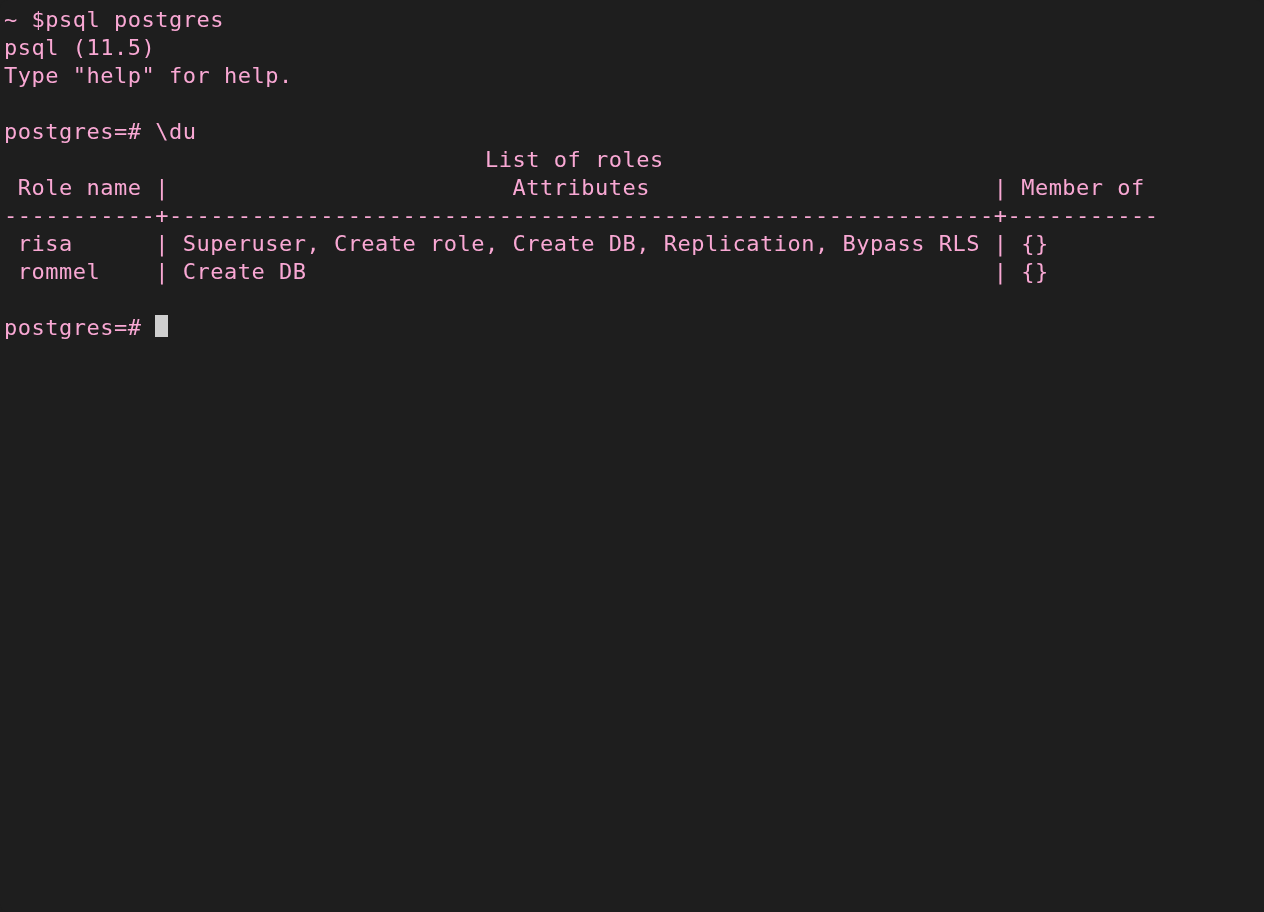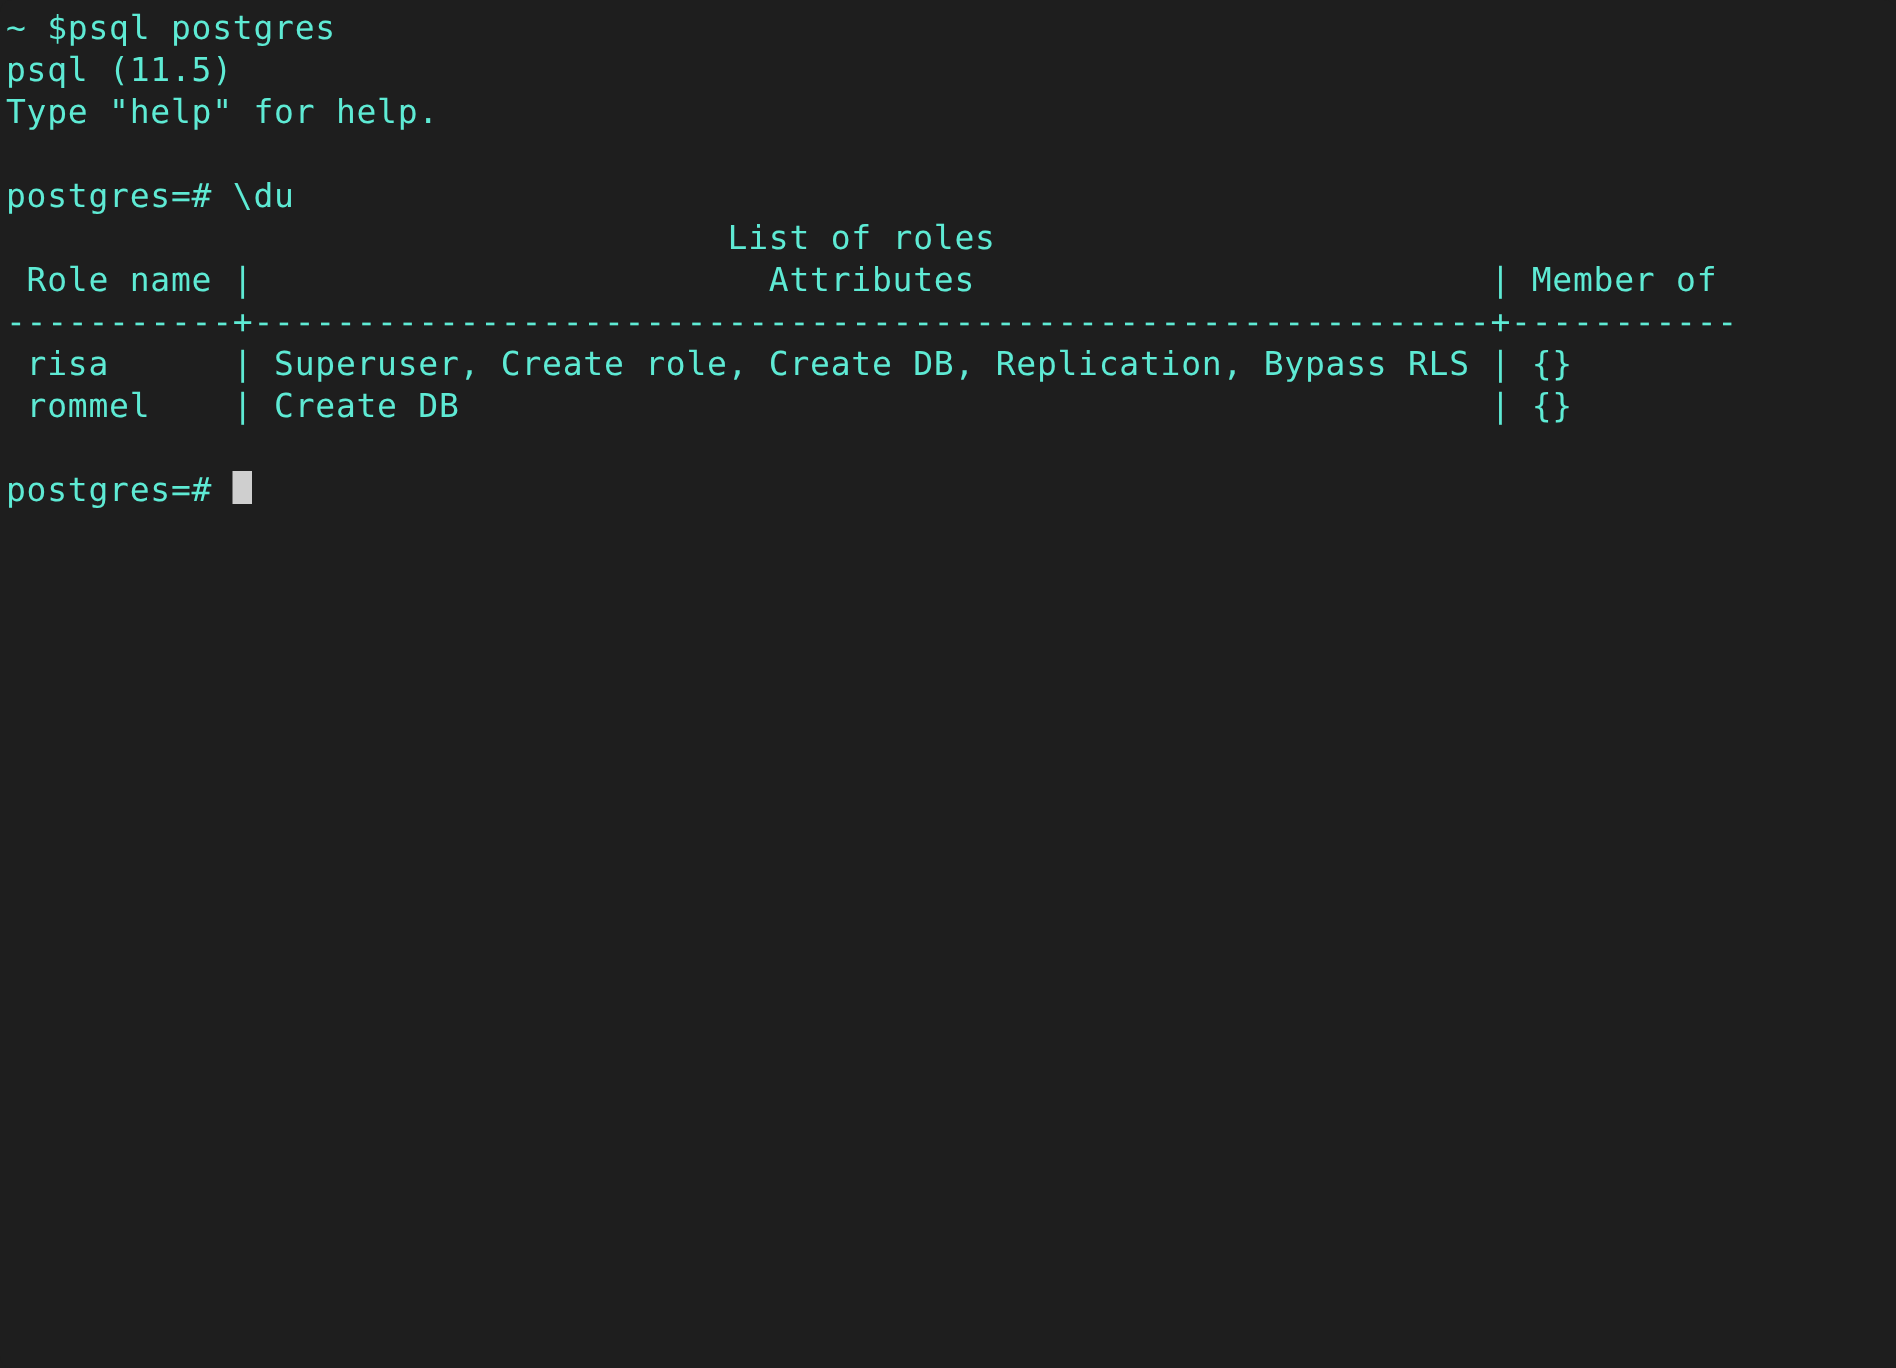--- a/index.html
+++ b/index.html
@@ -7,21 +7,21 @@
     padding: 0;
     width: 1264px;
     height: 912px;
     background: #1e1e1e;
     overflow: hidden;
   }
   .terminal {
     width: 100%;
     height: 100%;
     background: #1e1e1e;
-    color: #5eead4;
+    color: #f9a8d4;
     font-family: "Menlo", "Consolas", "DejaVu Sans Mono", monospace;
     font-size: 22px;
     line-height: 28px;
     padding: 6px 4px;
     box-sizing: border-box;
     white-space: pre;
     letter-spacing: 0.5px;
     border-radius: 8px;
   }
   .cursor {

